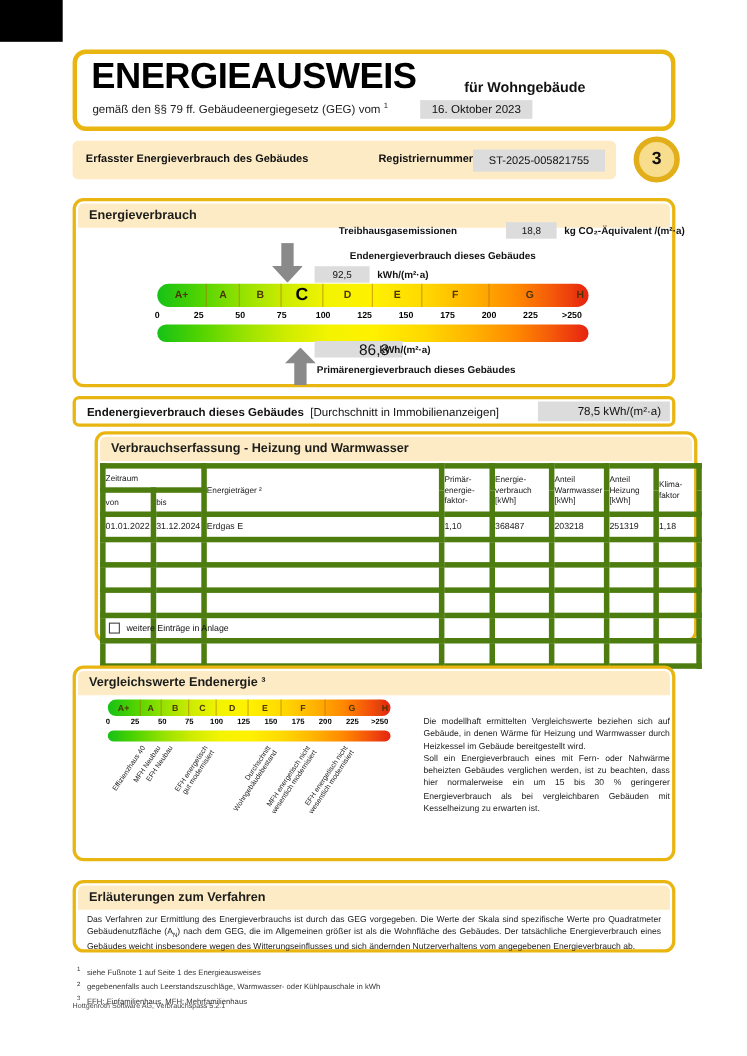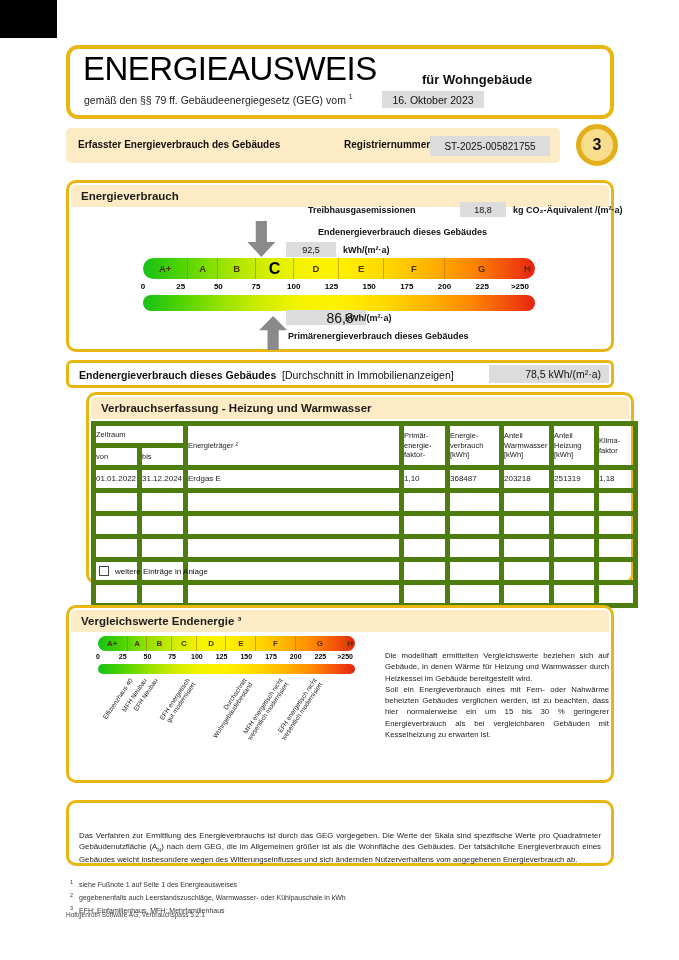--- a/index.html
+++ b/index.html
@@ -4,21 +4,21 @@
 <style>
   html,body{margin:0;padding:0;background:#fff;}
   .page{position:relative;width:679px;height:960px;background:#fff;overflow:hidden;
         font-family:"Liberation Sans",sans-serif;color:#111;}
   .abs{position:absolute;}
   .black-corner{position:absolute;left:0;top:0;width:57px;height:38px;background:#000;}
 
   
   .header-box{position:absolute;left:66px;top:45px;width:548px;height:74px;background:#fff;
               border:4px solid #E9B511;border-radius:12px;box-sizing:border-box;}
-  .title{position:absolute;left:13px;top:1px;font-size:33px;font-weight:normal;letter-spacing:-0.5px;color:#000;}
+  .title{position:absolute;left:13px;top:1px;font-size:33px;font-weight:bold;letter-spacing:-0.5px;color:#000;}
   .subtitle{position:absolute;left:352px;top:23px;font-size:13px;font-weight:bold;}
   .law-line{position:absolute;left:14px;top:44px;font-size:10.5px;color:#222;}
   .law-line sup{font-size:7px;}
   .chip{background:#DCDCDC;display:flex;align-items:center;justify-content:center;}
   .date-chip{position:absolute;left:312px;top:42px;width:102px;height:17px;font-size:10.5px;}
 
   
   .reg-bar{position:absolute;left:66px;top:128px;width:494px;height:35px;background:#FCEBC5;border-radius:5px;}
   .reg-label{position:absolute;left:12px;top:11px;font-size:10px;font-weight:bold;}
   .reg-num-label{position:absolute;left:278px;top:11px;font-size:10px;font-weight:bold;}
@@ -313,20 +313,21 @@
 wesentlich modernisiert</div>
       <div class="cmp-label" style="left: 204.496px; top: 677px;">EFH energetisch nicht
 wesentlich modernisiert</div>
     </div>
   <div class="cmp-par">
     <p>Die modellhaft ermittelten Vergleichswerte beziehen sich auf Gebäude, in denen Wärme für Heizung und Warmwasser durch Heizkessel im Gebäude bereitgestellt wird.</p>
     <p>Soll ein Energieverbrauch eines mit Fern- oder Nahwärme beheizten Gebäudes verglichen werden, ist zu beachten, dass hier normalerweise ein um 15 bis 30 % geringerer Energieverbrauch als bei vergleichbaren Gebäuden mit Kesselheizung zu erwarten ist.</p>
   </div>
 
   <div class="box" id="sec-expl">
+    <div class="box-strip">Erläuterungen zum Verfahren</div>
     <div class="expl-text"><span>Das Verfahren zur Ermittlung des Energieverbrauchs ist durch das GEG vorgegeben. Die Werte der Skala sind spezifische Werte pro Quadratmeter Gebäudenutzfläche (A</span><sub>N</sub><span>) nach dem GEG, die im Allgemeinen größer ist als die Wohnfläche des Gebäudes. Der tatsächliche Energieverbrauch eines Gebäudes weicht insbesondere wegen des Witterungseinflusses und sich ändernden Nutzerverhaltens vom angegebenen Energieverbrauch ab.</span></div>
   </div>
 
   <div class="footnotes" id="footnotes">
       <span class="fn"><sup>1</sup><span>siehe Fußnote 1 auf Seite 1 des Energieausweises</span></span>
       <span class="fn"><sup>2</sup><span>gegebenenfalls auch Leerstandszuschläge, Warmwasser- oder Kühlpauschale in kWh</span></span>
       <span class="fn"><sup>3</sup><span>EFH: Einfamilienhaus, MFH: Mehrfamilienhaus</span></span>
     </div>
   <div class="page-footer">Hottgenroth Software AG, Verbrauchspass 5.2.1</div>
 </div>

